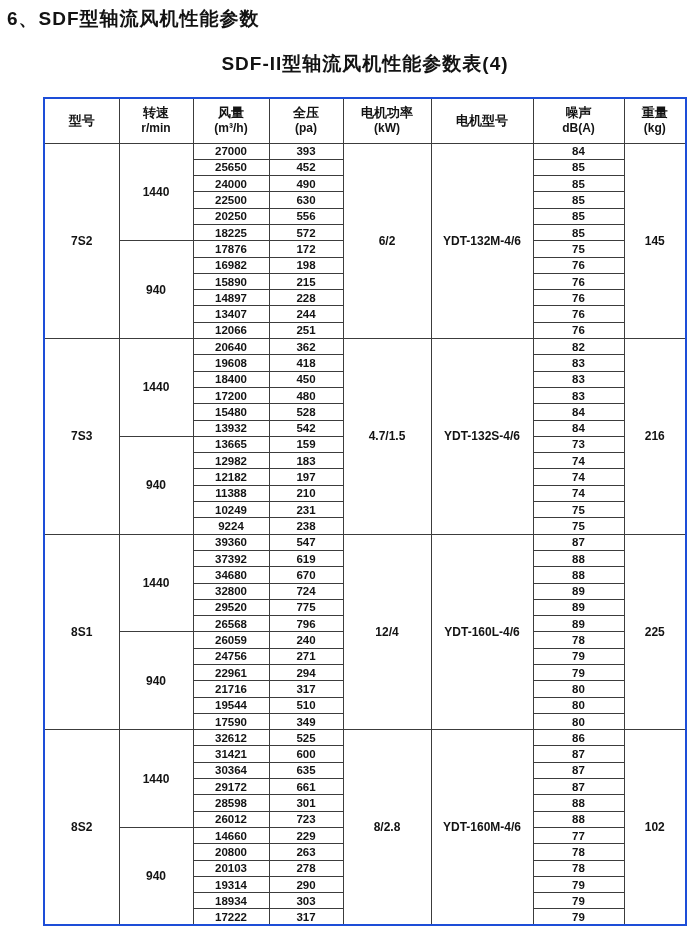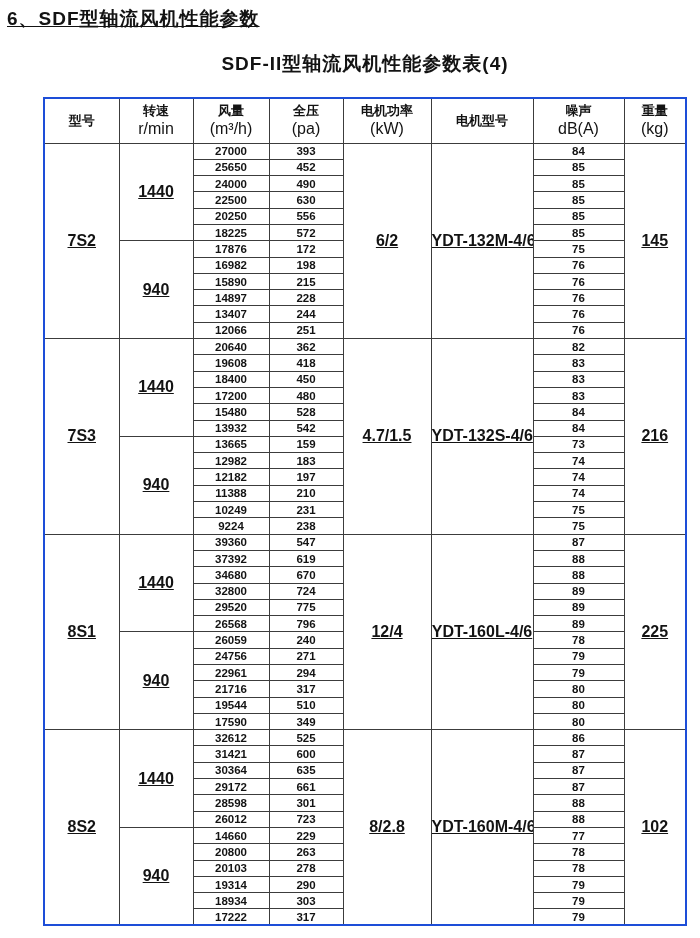--- a/index.html
+++ b/index.html
@@ -5,43 +5,43 @@
   * { margin: 0; padding: 0; box-sizing: border-box; }
   html, body { background: #ffffff; }
   body {
     width: 700px; height: 938px;
     position: relative;
     font-family: "Liberation Sans", "DejaVu Sans", sans-serif;
     color: #131313;
   }
   .page-title {
     position: absolute; left: 7px; top: 6px;
-    font-size: 19px; font-weight: bold; letter-spacing: 1px; text-decoration: underline;
+    font-size: 19px; font-weight: bold; letter-spacing: 1px;
   }
   .page-subtitle {
     position: absolute; left: 15px; top: 51px; width: 700px;
     text-align: center; font-size: 19px; font-weight: bold; letter-spacing: 1px;
   }
   table.perf {
     position: absolute; left: 43px; top: 97px;
     border-collapse: collapse; table-layout: fixed;
     width: 643px;
     border: 2px solid #1d4ed8;
   }
   table.perf th, table.perf td {
     border: 1px solid #3c3c3c;
     text-align: center; vertical-align: middle;
     padding: 0;
     font-weight: bold;
     overflow: hidden; white-space: nowrap;
   }
   table.perf thead th { height: 45px; font-size: 13px; line-height: 1.25; }
-  table.perf thead th .unit { font-size: 16px; font-weight: normal; }
+  table.perf thead th .unit { font-size: 12px; font-weight: bold; }
   table.perf tbody td { height: 16.3px; font-size: 11.5px; }
-  table.perf tbody td.group-cell { font-size: 16px; text-decoration: underline; }
+  table.perf tbody td.group-cell { font-size: 12px; }
 </style>
 </head>
 <body>
 
 <div class="page-title">6、SDF型轴流风机性能参数</div>
 <div class="page-subtitle">SDF-II型轴流风机性能参数表(4)</div>
 
 <table class="perf">
   <colgroup>
     <col style="width:75px">

